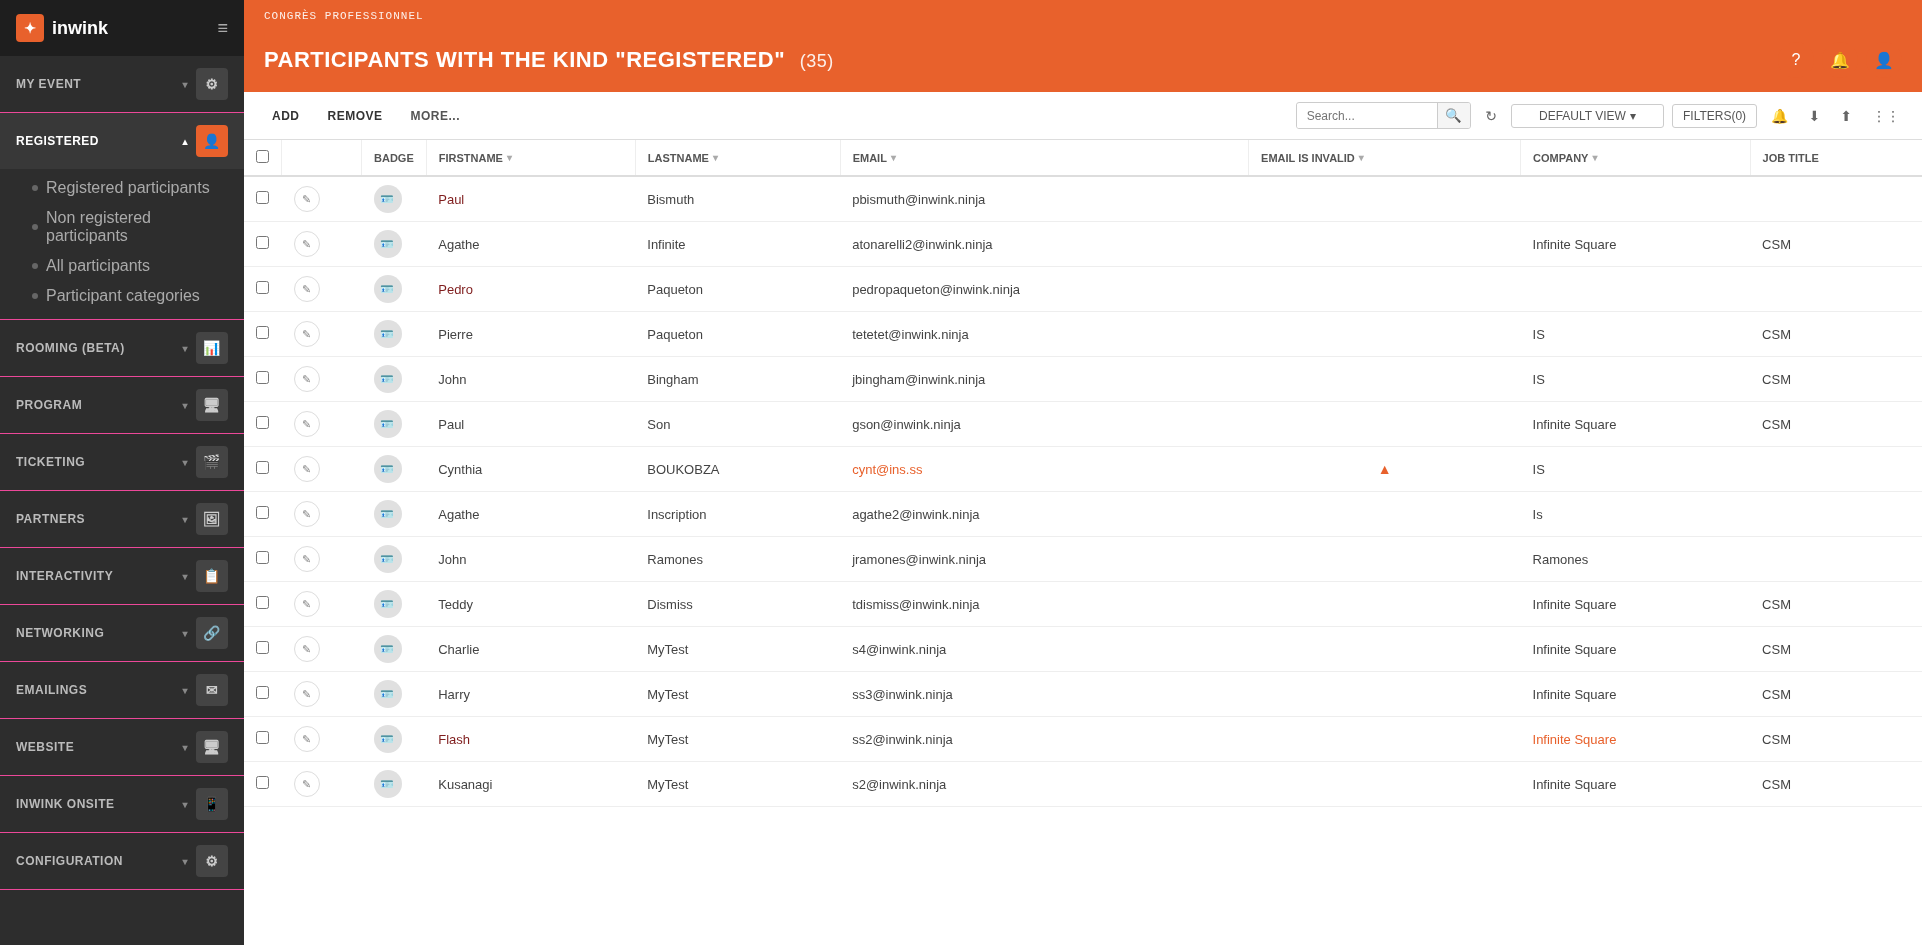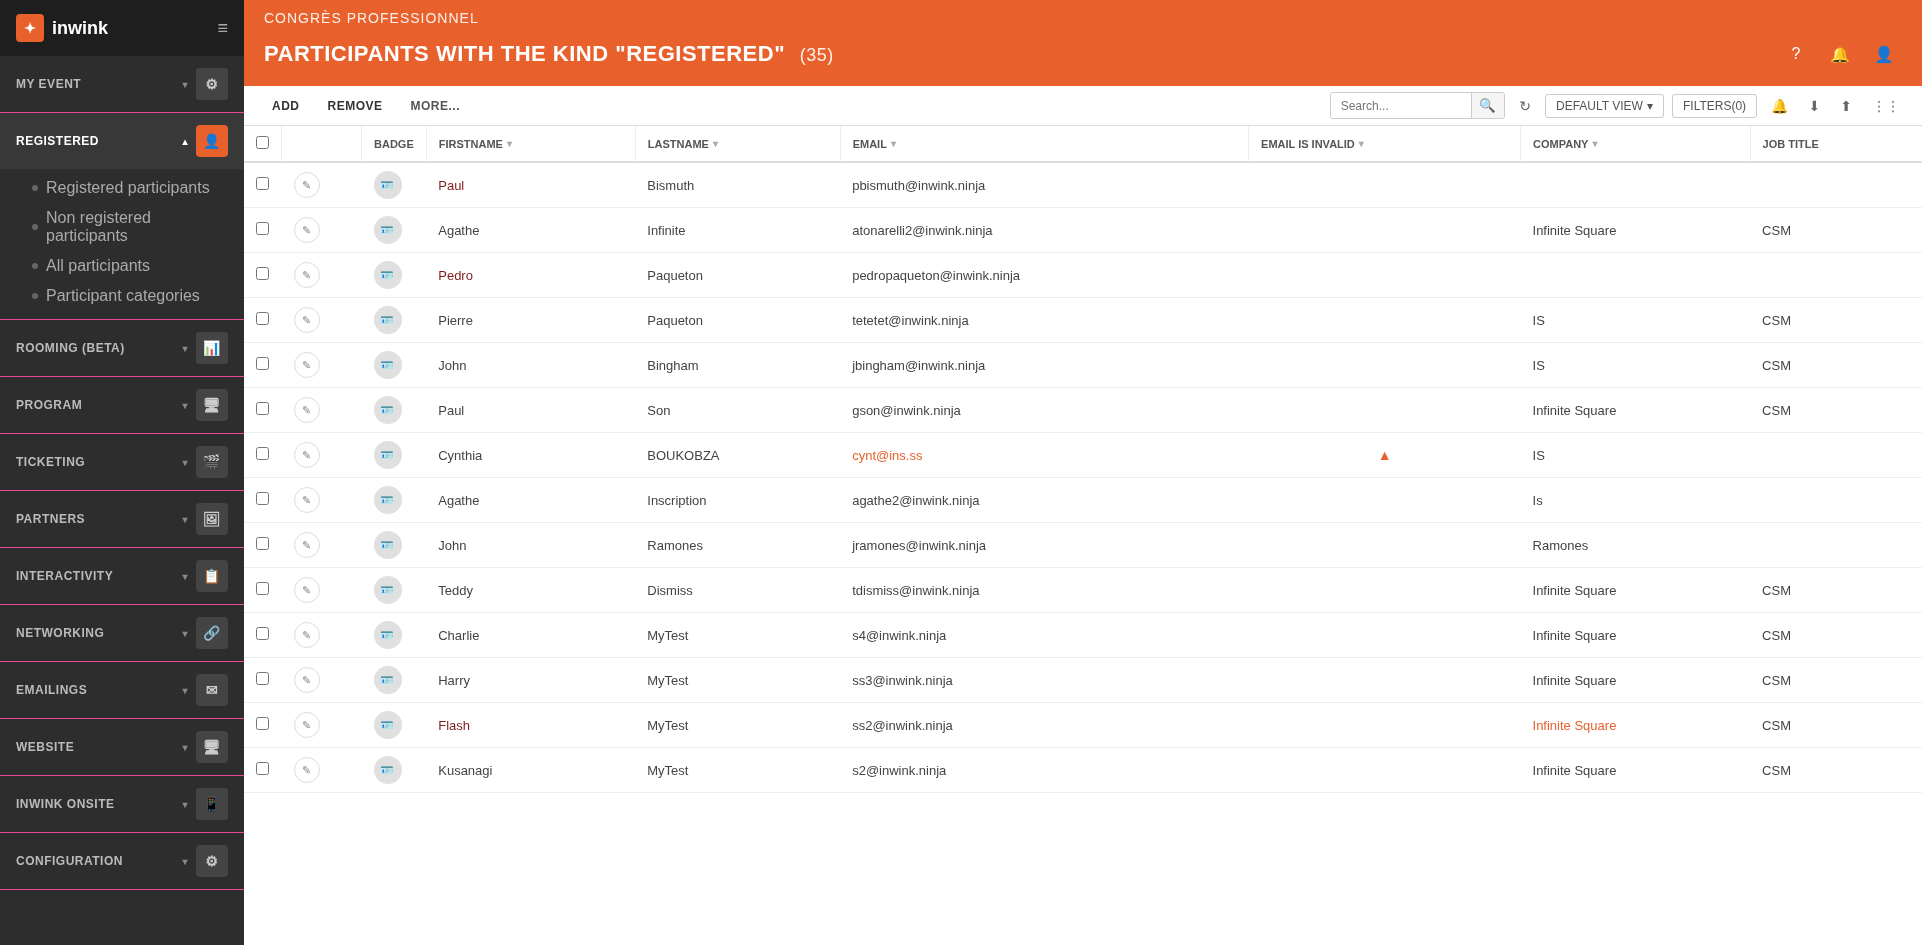--- a/index.html
+++ b/index.html
@@ -94,46 +94,47 @@
       overflow: hidden;
     }
 
     
     #page-header {
       background: #e8612c;
       padding: 10px 20px 14px 20px;
       color: white;
     }
     .page-header-sub {
-      font-size: 14px;
+      font-size: 11px;
       text-transform: uppercase;
       letter-spacing: 1px;
       opacity: 0.9;
-      margin-bottom: 10px;
+      margin-bottom: 20px;
+      font-family: Liberation Mono, monospace;
     }
     .page-header-title {
       font-size: 22px;
       font-weight: 700;
       text-transform: uppercase;
       letter-spacing: 0.5px;
     }
     .page-header-title span.count {
       font-size: 18px;
       font-weight: 400;
       opacity: 0.9;
     }
 
     
     #toolbar {
       background: white;
       border-bottom: 1px solid #ddd;
       padding: 0 16px;
       display: flex;
       align-items: center;
-      height: 40px;
+      height: 48px;
       gap: 4px;
     }
     .toolbar-btn {
       padding: 6px 12px;
       font-size: 12px;
       font-weight: 600;
       text-transform: uppercase;
       letter-spacing: 0.5px;
       border: none;
       background: transparent;
@@ -170,21 +171,21 @@
       cursor: pointer;
       color: #666;
     }
     .toolbar-icon-btn {
       background: none; border: none; cursor: pointer;
       color: #666; padding: 4px 6px; font-size: 14px;
     }
     .default-view-btn {
       display: flex; align-items: center; gap: 4px;
       background: none; border: 1px solid #ccc; border-radius: 3px;
-      padding: 4px 10px; font-size: 12px; cursor: pointer; color: #555;
+      padding: 4px 27px; font-size: 12px; cursor: pointer; color: #555;
     }
     .filters-btn {
       background: none; border: 1px solid #ccc; border-radius: 3px;
       padding: 4px 10px; font-size: 12px; cursor: pointer; color: #555;
     }
 
     
     #table-container {
       flex: 1;
       overflow-y: auto;

